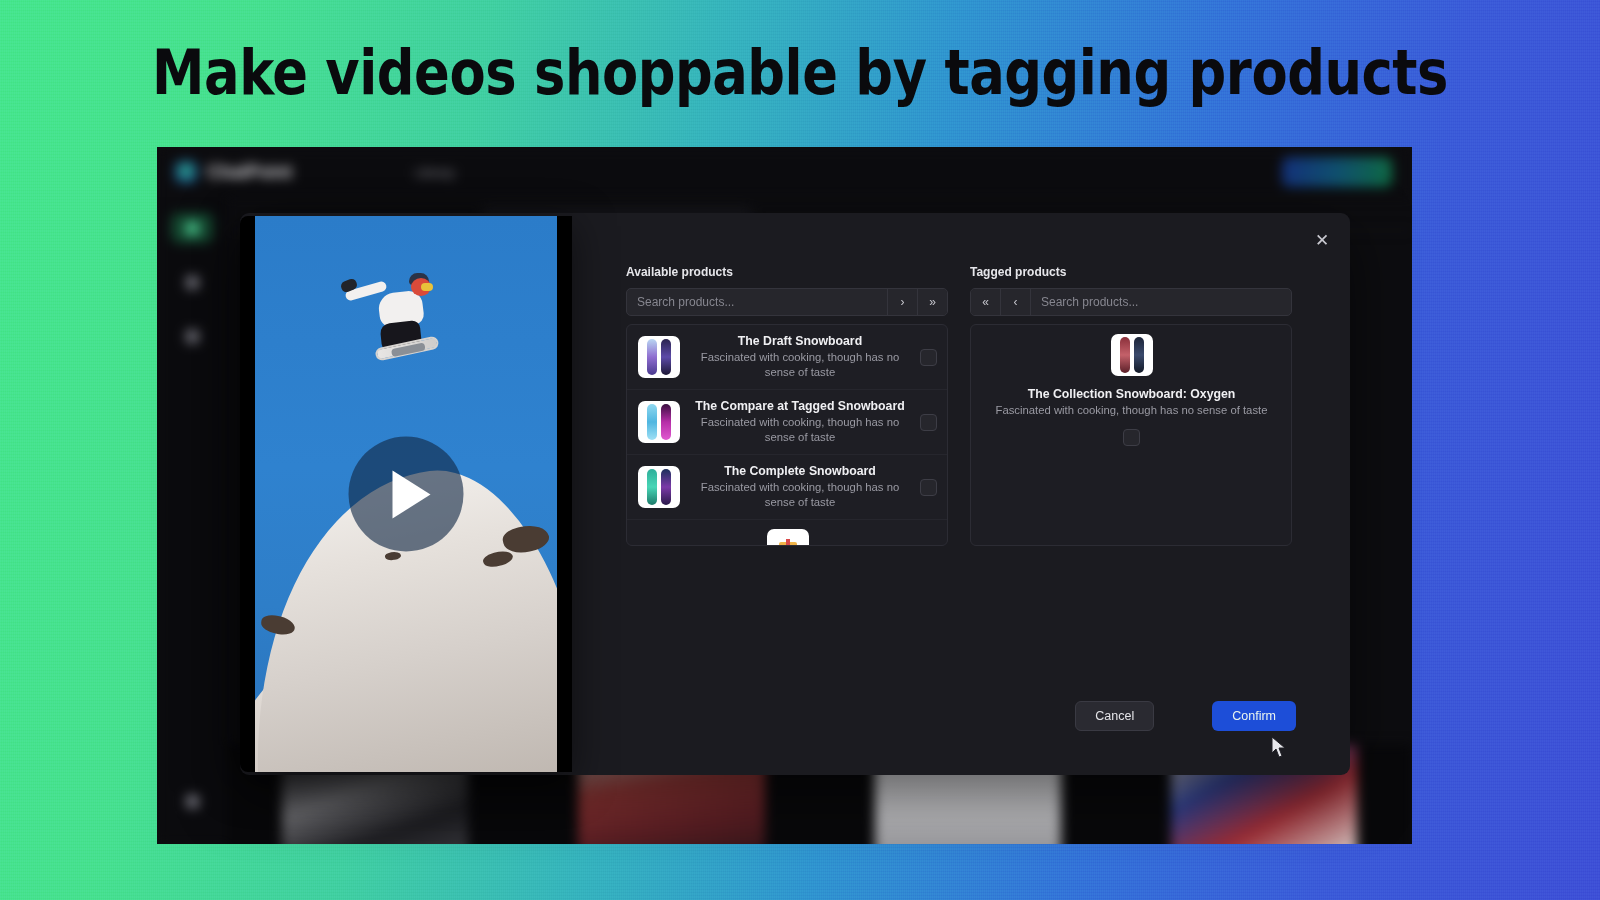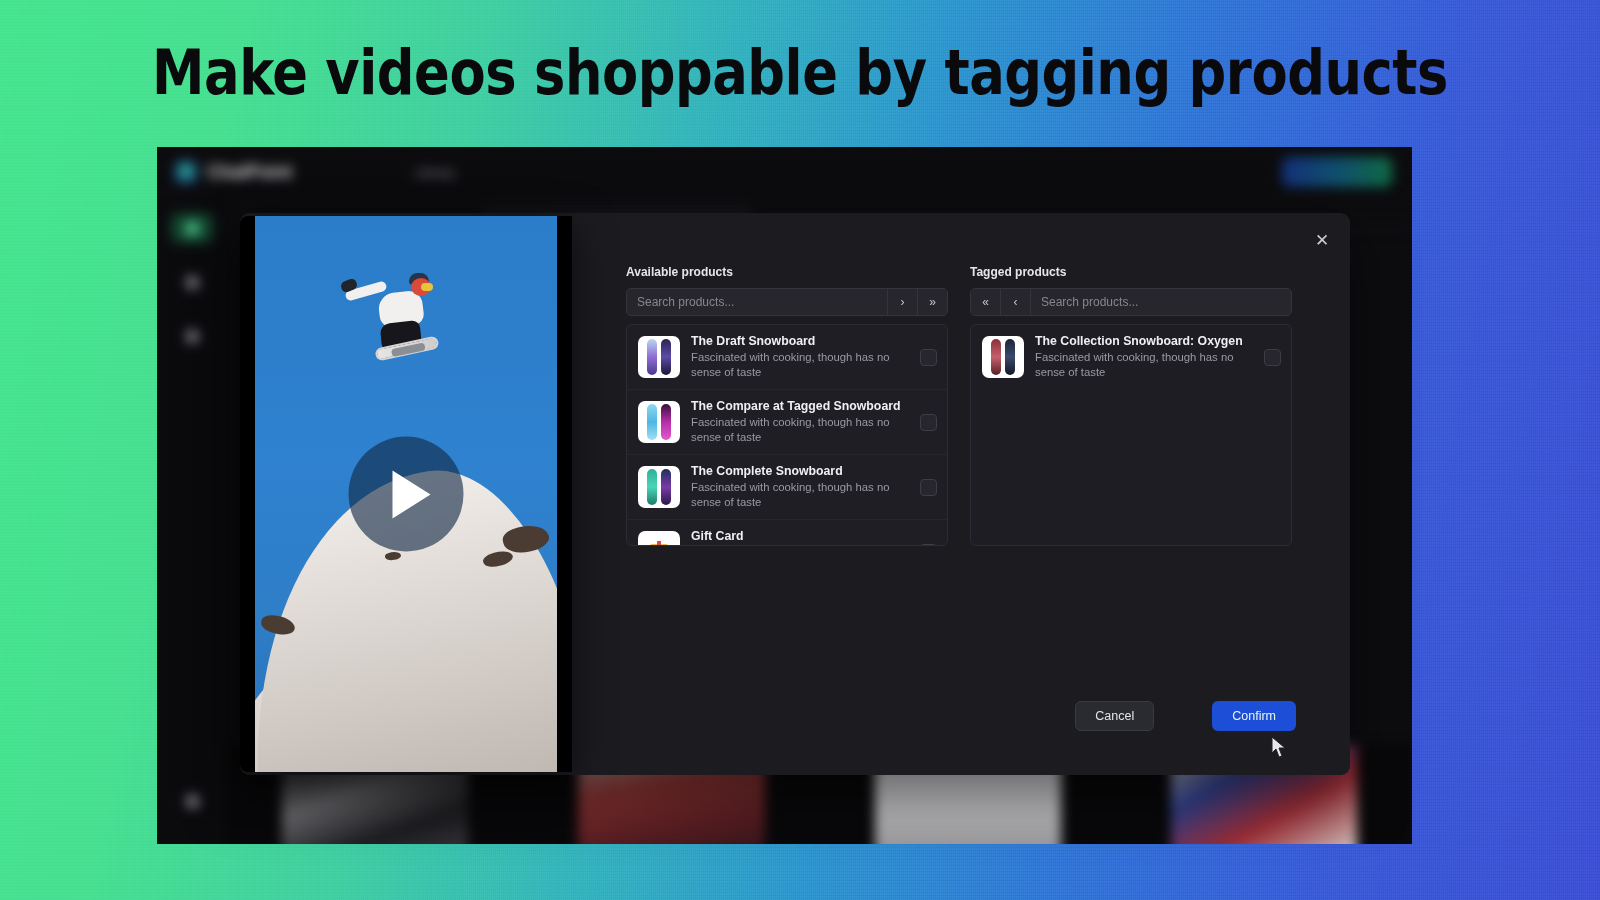--- a/index.html
+++ b/index.html
@@ -124,22 +124,23 @@
   .nav-btn.left{ border-left:0; border-right:1px solid #34343c; }
 
   .listbox{
     margin-top:8px; border:1px solid #2c2c34; border-radius:6px; background:#1e1e24;
     height:222px; overflow:hidden;
   }
   .listbox.tagged{ background:#1d1d23; }
   .prow{
     display:flex; align-items:center; gap:11px; padding:9px 10px 9px 11px;
     border-bottom:1px solid #26262d;
-  }
-  .prow:last-child{ border-bottom:0; }
+    text-align:center;
+  }
+  .prow:last-child{ border-bottom:0;flex-direction:column; }
   .pthumb{
     width:42px;height:42px;border-radius:7px;background:#fff;flex:0 0 42px;
     position:relative; overflow:hidden;
   }
   .board{ position:absolute; top:3px; bottom:3px; width:10px; border-radius:5px; }
   .b-left{ left:9px; } .b-right{ left:23px; }
   .p1 .b-left{ background:linear-gradient(180deg,#b9d6f2,#8f6ed0,#4a3a8f);}
   .p1 .b-right{ background:linear-gradient(180deg,#2b2450,#5c4aa8,#1d1836);}
   .p2 .b-left{ background:linear-gradient(180deg,#8fd8f0,#4fb6e0,#9fe0f5);}
   .p2 .b-right{ background:linear-gradient(180deg,#3a1040,#b62ea8,#e05ad0);}

